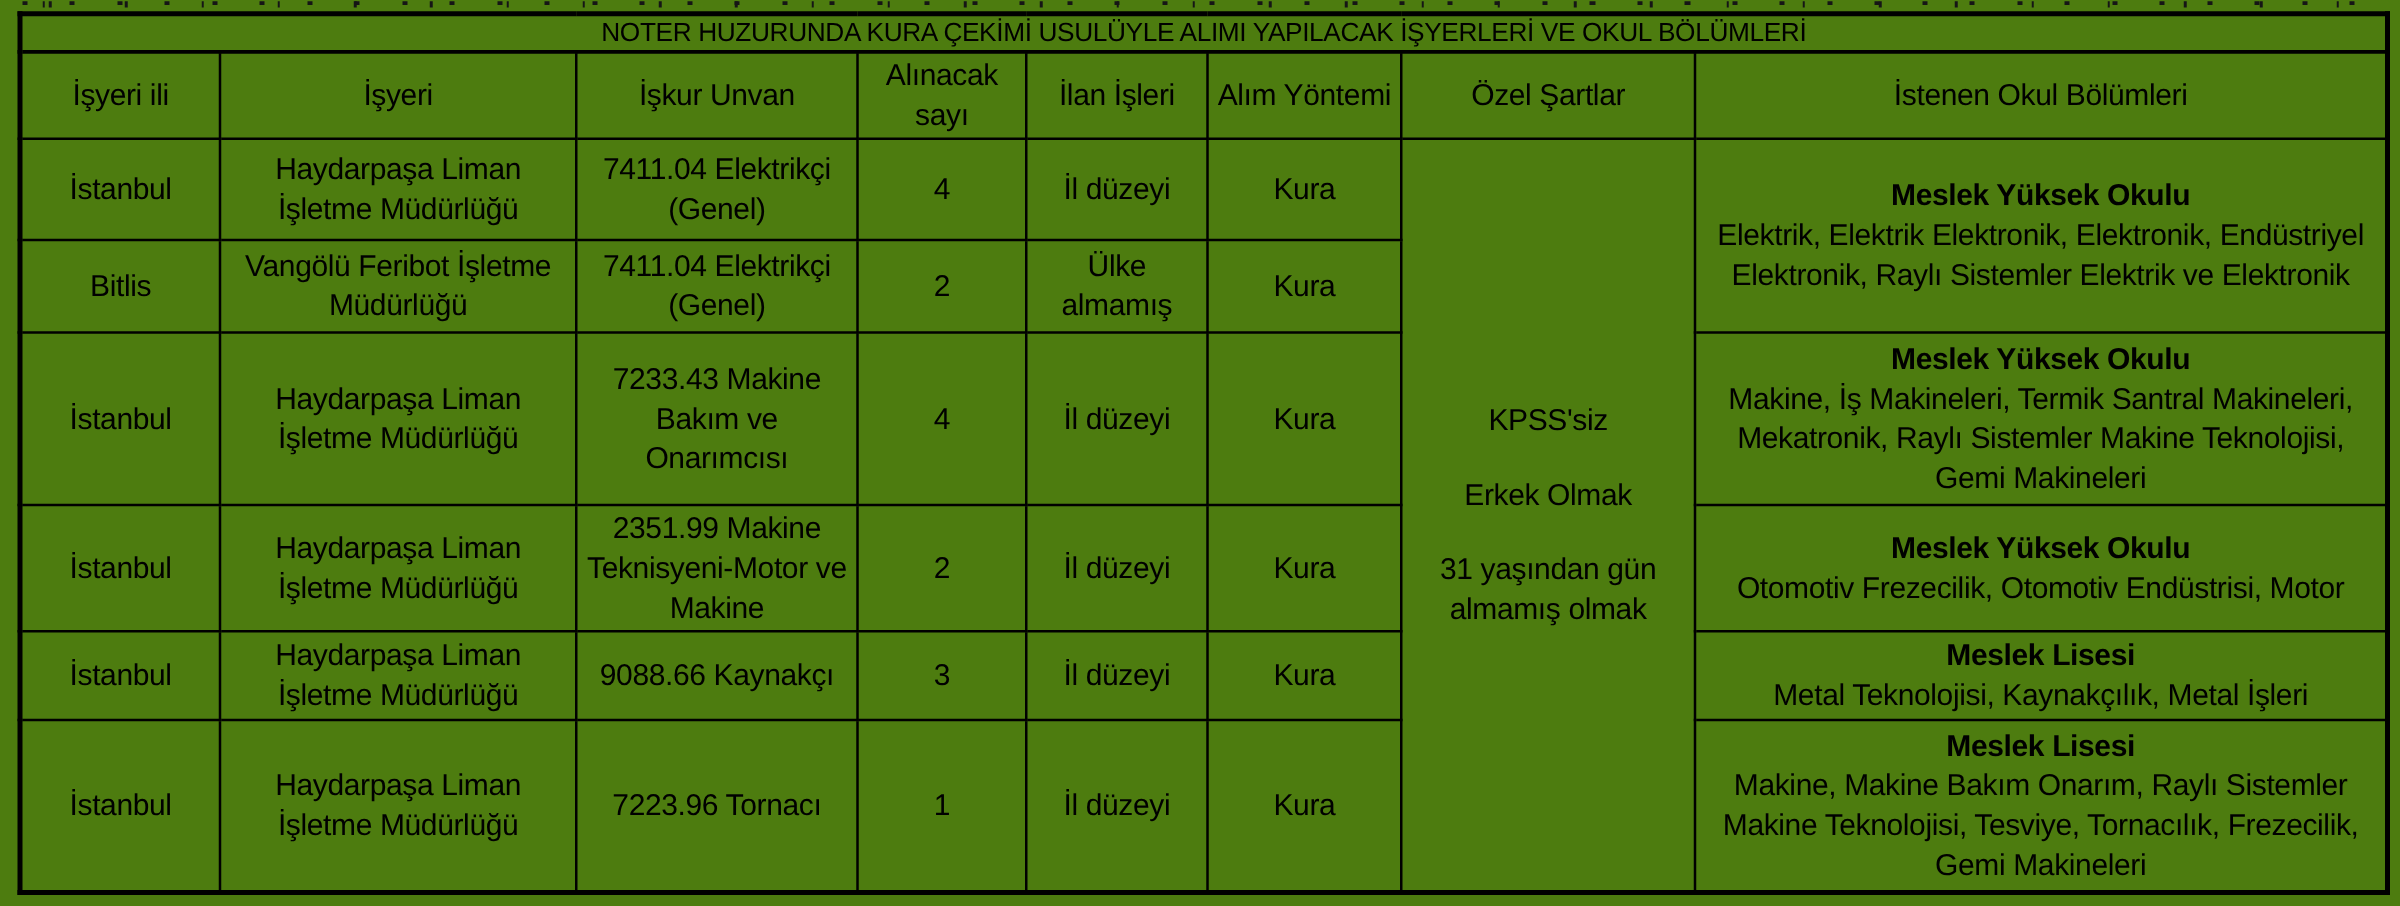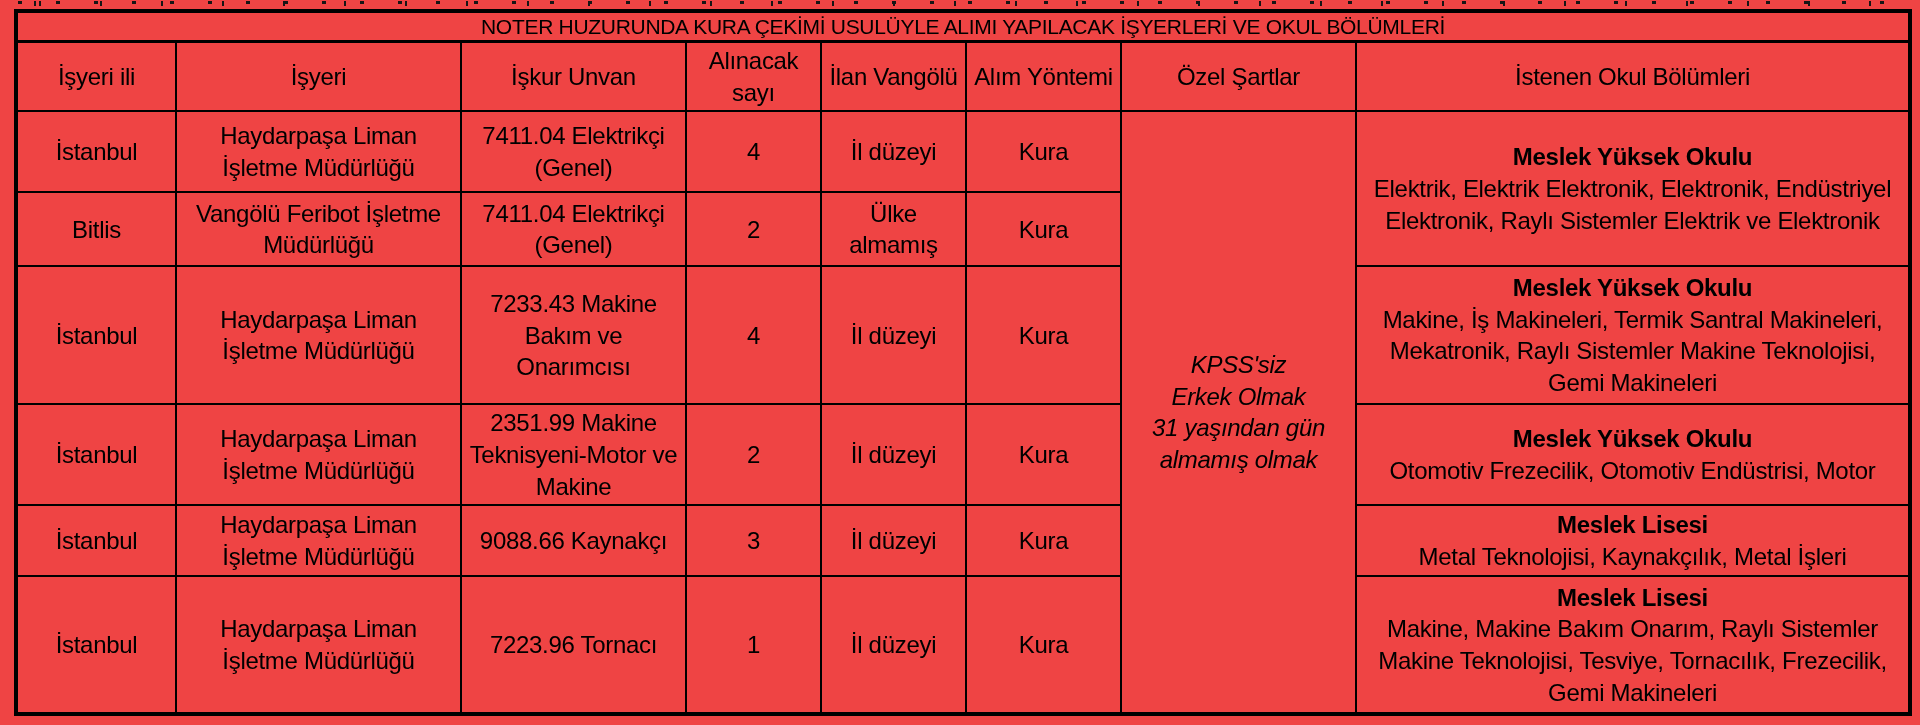--- a/index.html
+++ b/index.html
@@ -1,21 +1,21 @@
 <!DOCTYPE html>
 <html><head>
 <meta charset="utf-8">
 <style>
   * { margin:0; padding:0; box-sizing:border-box; }
   html, body {
     width:1920px; height:725px;
     background:#ffffff; color:#000000;
     font-family:"Liberation Sans", sans-serif;
   }
-  .page { position:relative; width:1920px; height:725px; overflow:hidden; background:#ef4444; }
+  .page { position:relative; width:1920px; height:725px; overflow:hidden; background:#4d7c0f; }
 
   
   .clip-strip {
     position:absolute; top:1px; left:12px; width:1896px; height:5px;
     background-image:
       repeating-linear-gradient(90deg, #151515 0 4px, transparent 4px 38px),
       repeating-linear-gradient(90deg, #151515 0 2px, transparent 2px 61px);
     background-size:auto 3px, auto 5px;
     background-position:6px 0, 27px 0;
     background-repeat:repeat-x;
@@ -41,21 +41,21 @@
     border-bottom:3px solid #000;
   }
   tr.header-row th { height:58px; }
   tr.r1 { height:81px; }
   tr.r2 { height:74px; }
   tr.r3 { height:138px; }
   tr.r4 { height:97px; }
   tr.r5 { height:71px; }
   tr.r6 { height:138px; }
 
-  td.sartlar-cell div { margin:0 0;font-style:italic; }
+  td.sartlar-cell div { margin:28px 0; }
   td.okul-cell .okul-line { display:block;font-weight:bold; }
 </style>
 </head>
 <body>
 
 <div class="page">
   <div class="clip-strip"></div>
 
   <table class="doc">
     <colgroup>
@@ -72,21 +72,21 @@
     <tbody>
       <tr class="title-row">
         <td colspan="8">NOTER HUZURUNDA KURA ÇEKİMİ USULÜYLE ALIMI YAPILACAK İŞYERLERİ VE OKUL BÖLÜMLERİ</td>
       </tr>
 
       <tr class="header-row">
         <th>İşyeri ili</th>
         <th>İşyeri</th>
         <th>İşkur Unvan</th>
         <th>Alınacak sayı</th>
-        <th>İlan Vangölü</th>
+        <th>İlan İşleri</th>
         <th>Alım Yöntemi</th>
         <th>Özel Şartlar</th>
         <th>İstenen Okul Bölümleri</th>
       </tr>
 
       <tr class="r1">
         <td>İstanbul</td>
         <td>Haydarpaşa Liman İşletme Müdürlüğü</td>
         <td>7411.04 Elektrikçi (Genel)</td>
         <td>4</td>

